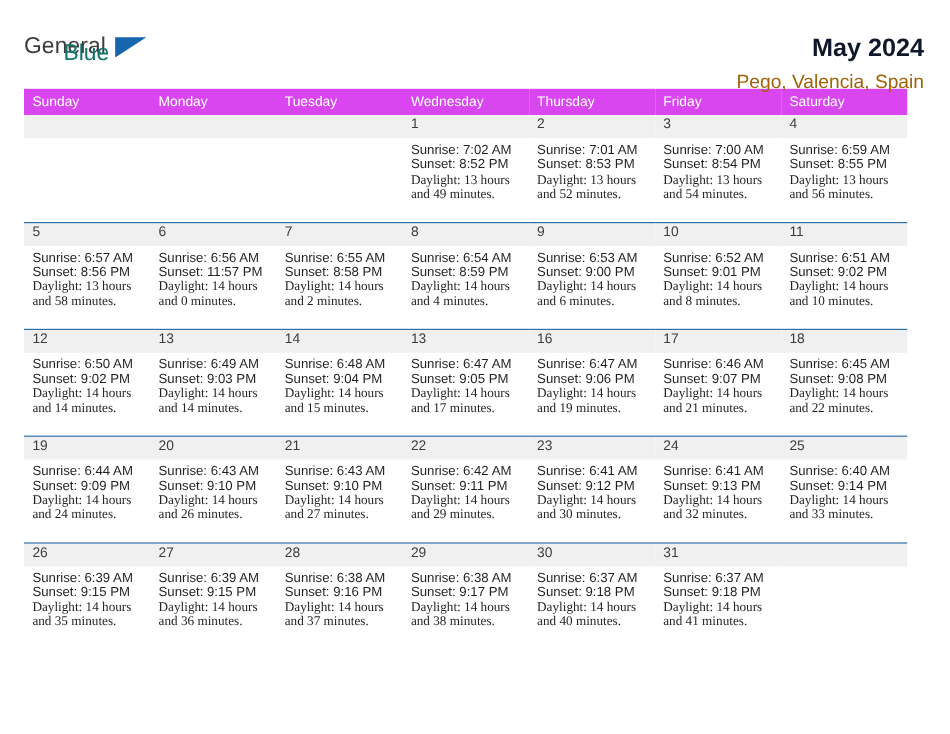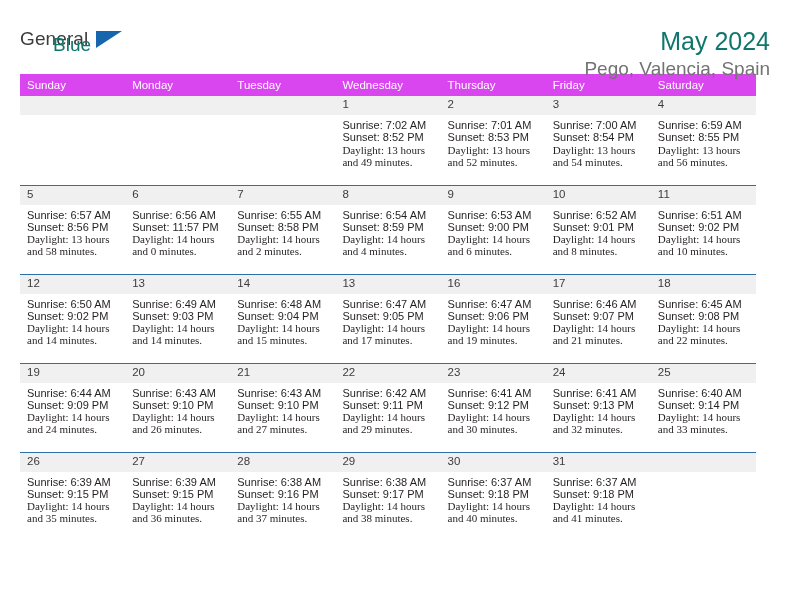--- a/index.html
+++ b/index.html
@@ -60,28 +60,28 @@
     height: 0;
     border-left: 26px solid #1566ad;
     border-bottom: 17px solid transparent;
   }
   .title-wrap {
     text-align: right;
     flex: 0 0 auto;
     padding-right: 2px;
   }
   .cal-title {
-    font-size: 25px;
-    font-weight: normal;
-    color: #0f766e;
+    font-size: 21px;
+    font-weight: bold;
+    color: #0f172a;
     line-height: 30px;
   }
   .cal-sub {
-    font-size: 19px;
-    color: #737373;
+    font-size: 16px;
+    color: #a16207;
     line-height: 20px;
     margin-top: 3px;
   }
 
   
   .calendar {
     width: 736px;
     border-collapse: collapse;
     table-layout: fixed;
   }

